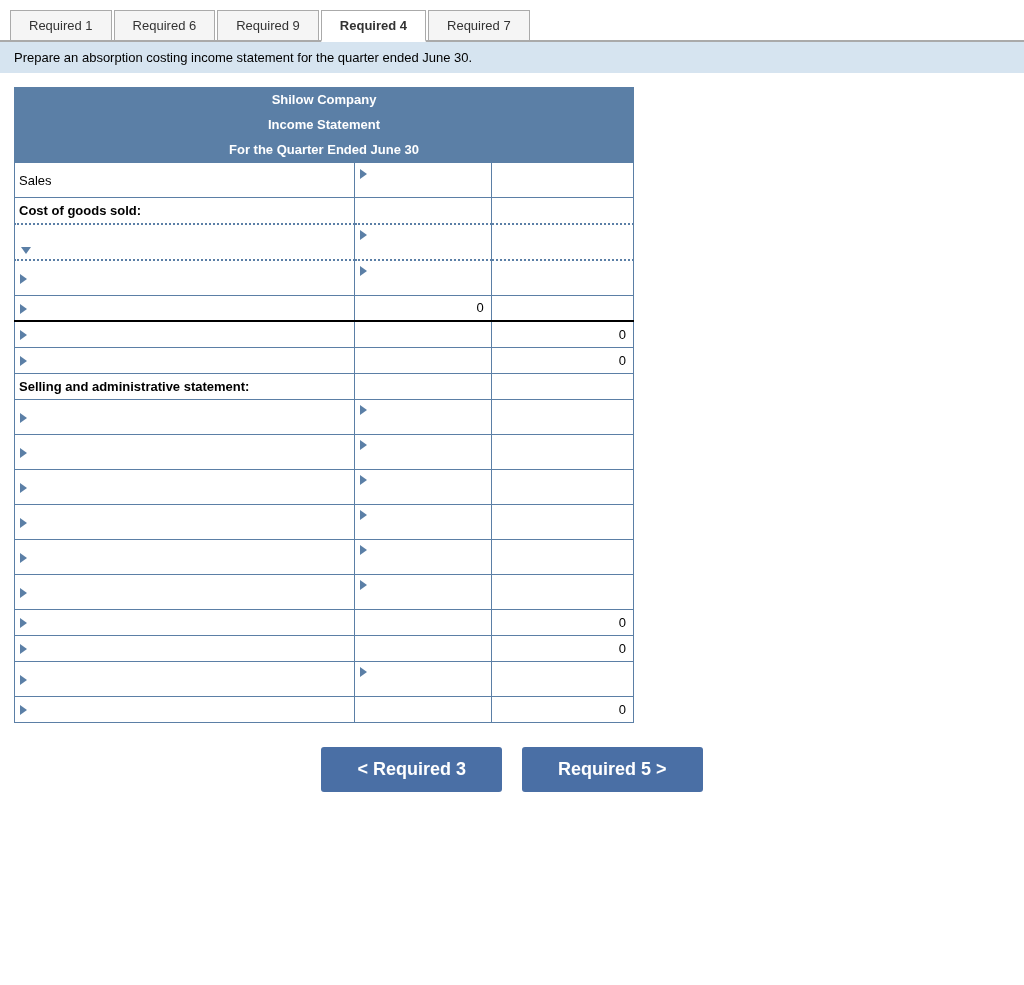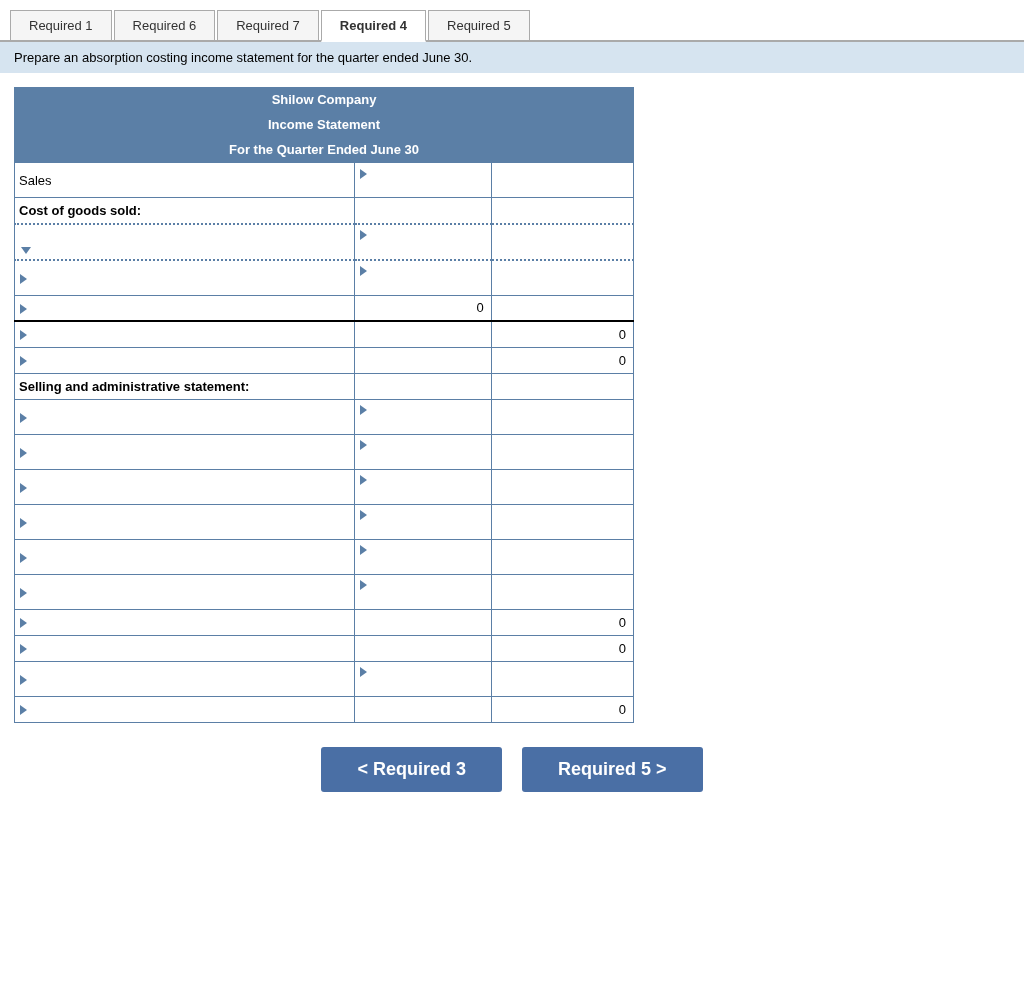--- a/index.html
+++ b/index.html
@@ -146,23 +146,23 @@
     }
   </style>
 </head>
 <body>
 
 <div class="page-wrapper">
 
   <div class="tabs-bar">
     <div class="tab">Required 1</div>
     <div class="tab">Required 6</div>
+    <div class="tab">Required 9</div>
+    <div class="tab active">Required 4</div>
     <div class="tab">Required 7</div>
-    <div class="tab active">Required 4</div>
-    <div class="tab">Required 5</div>
   </div>
 
   <div class="instruction-bar">
     <span>Prepare an absorption costing income statement for the quarter ended June 30.</span>
   </div>
 
   <div class="main-content">
     <div class="statement-container">
 
       <div class="statement-header">

